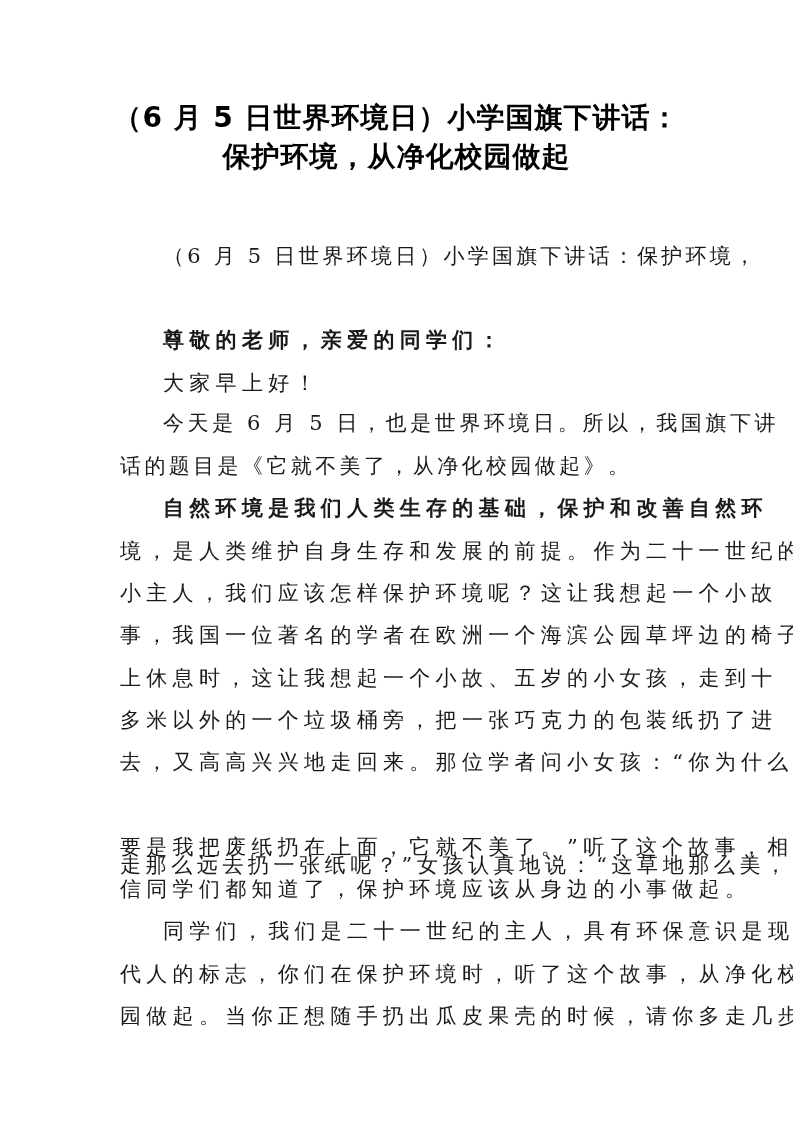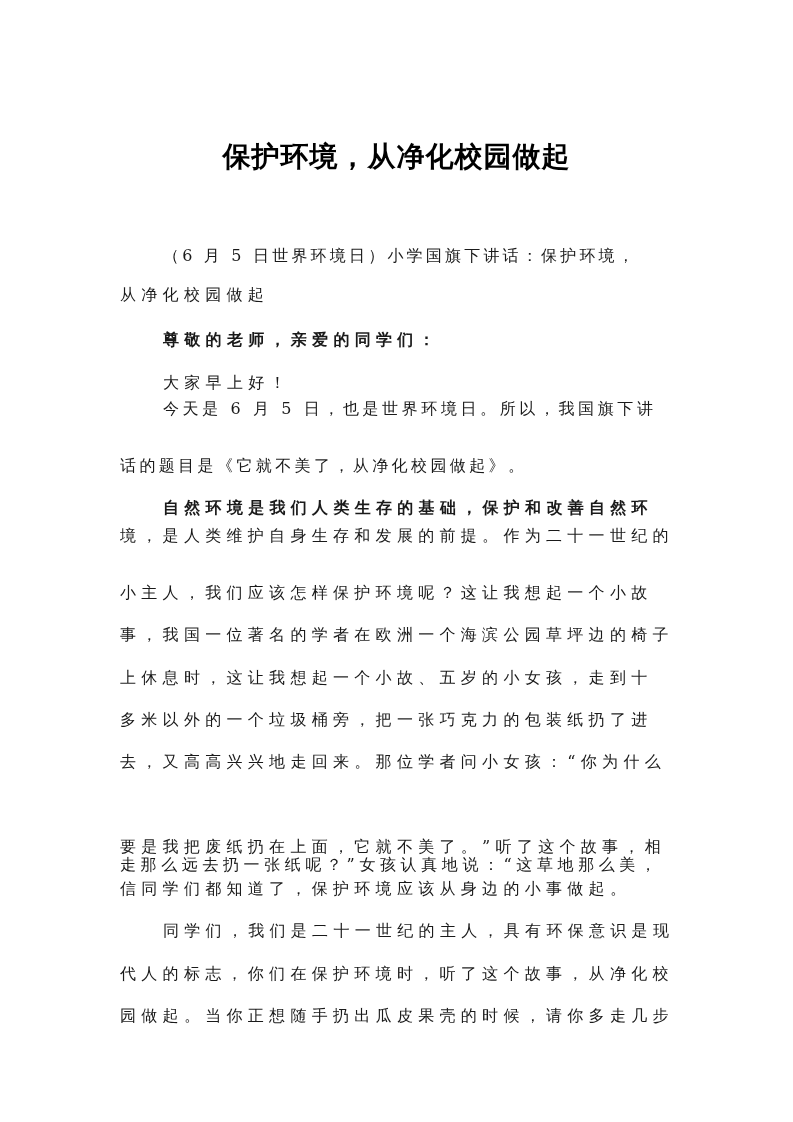--- a/index.html
+++ b/index.html
@@ -4,38 +4,38 @@
 <style>
   html, body { margin: 0; padding: 0; background: #ffffff; }
   body { width: 793px; height: 1122px; position: relative; overflow: hidden;
          font-family: "DejaVu Serif", "Liberation Serif", serif; color: #111; }
   .page { position: absolute; left: 0; top: 0; width: 793px; height: 1122px; background: #fff; }
   .title { position: absolute; left: 0; width: 793px; text-align: center;
            font-family: "DejaVu Sans", "Liberation Sans", sans-serif; font-weight: bold;
            font-size: 28px; color: #000; letter-spacing: 1px; line-height: 34px; }
   .title-line-1 { top: 101px; }
   .title-line-2 { top: 140px; }
-  .body-line { position: absolute; left: 120px; width: 560px; font-size: 16px;
+  .body-line { position: absolute; left: 120px; width: 560px; font-size: 21px;
                line-height: 26px; color: #1a1a1a; white-space: nowrap; letter-spacing: 5.3px; }
   .indent { left: 163px; width: 517px; }
 </style>
 </head>
 <body>
 
 <div class="page">
+  <div class="title title-line-1">（6 月 5 日世界环境日）小学国旗下讲话：</div>
   <div class="title title-line-2">保护环境，从净化校园做起</div>
 
   <div class="body-line indent" style="top:243px; letter-spacing:3.2px;">（6 月 5 日世界环境日）小学国旗下讲话：保护环境，</div>
-  <div class="body-line" style="top:282px;">从净化校园做起</div>
   <div class="body-line indent" style="top:327px;font-weight:bold;">尊敬的老师，亲爱的同学们：</div>
   <div class="body-line indent" style="top:370px;">大家早上好！</div>
-  <div class="body-line indent" style="top:396px; letter-spacing:3.6px;">今天是 6 月 5 日，也是世界环境日。所以，我国旗下讲</div>
+  <div class="body-line indent" style="top:410px; letter-spacing:3.6px;">今天是 6 月 5 日，也是世界环境日。所以，我国旗下讲</div>
   <div class="body-line" style="top:453px; letter-spacing:3.4px;">话的题目是《它就不美了，从净化校园做起》。</div>
   <div class="body-line indent" style="top:495px;font-weight:bold;">自然环境是我们人类生存的基础，保护和改善自然环</div>
-  <div class="body-line" style="top:524px;font-family:Liberation Mono, monospace;">境，是人类维护自身生存和发展的前提。作为二十一世纪的</div>
+  <div class="body-line" style="top:538px;">境，是人类维护自身生存和发展的前提。作为二十一世纪的</div>
   <div class="body-line" style="top:622px;">事，我国一位著名的学者在欧洲一个海滨公园草坪边的椅子</div>
   <div class="body-line" style="top:580px;">小主人，我们应该怎样保护环境呢？这让我想起一个小故</div>
   <div class="body-line" style="top:665px;">上休息时，这让我想起一个小故、五岁的小女孩，走到十</div>
   <div class="body-line" style="top:707px;">多米以外的一个垃圾桶旁，把一张巧克力的包装纸扔了进</div>
   <div class="body-line" style="top:749px;">去，又高高兴兴地走回来。那位学者问小女孩：“你为什么</div>
   <div class="body-line" style="top:812px; letter-spacing:4.6px;margin-top:40px;">走那么远去扔一张纸呢？”女孩认真地说：“这草地那么美，</div>
   <div class="body-line" style="top:834px;">要是我把废纸扔在上面，它就不美了。”听了这个故事，相</div>
   <div class="body-line" style="top:876px;">信同学们都知道了，保护环境应该从身边的小事做起。</div>
   <div class="body-line indent" style="top:918px;">同学们，我们是二十一世纪的主人，具有环保意识是现</div>
   <div class="body-line" style="top:961px;">代人的标志，你们在保护环境时，听了这个故事，从净化校</div>

